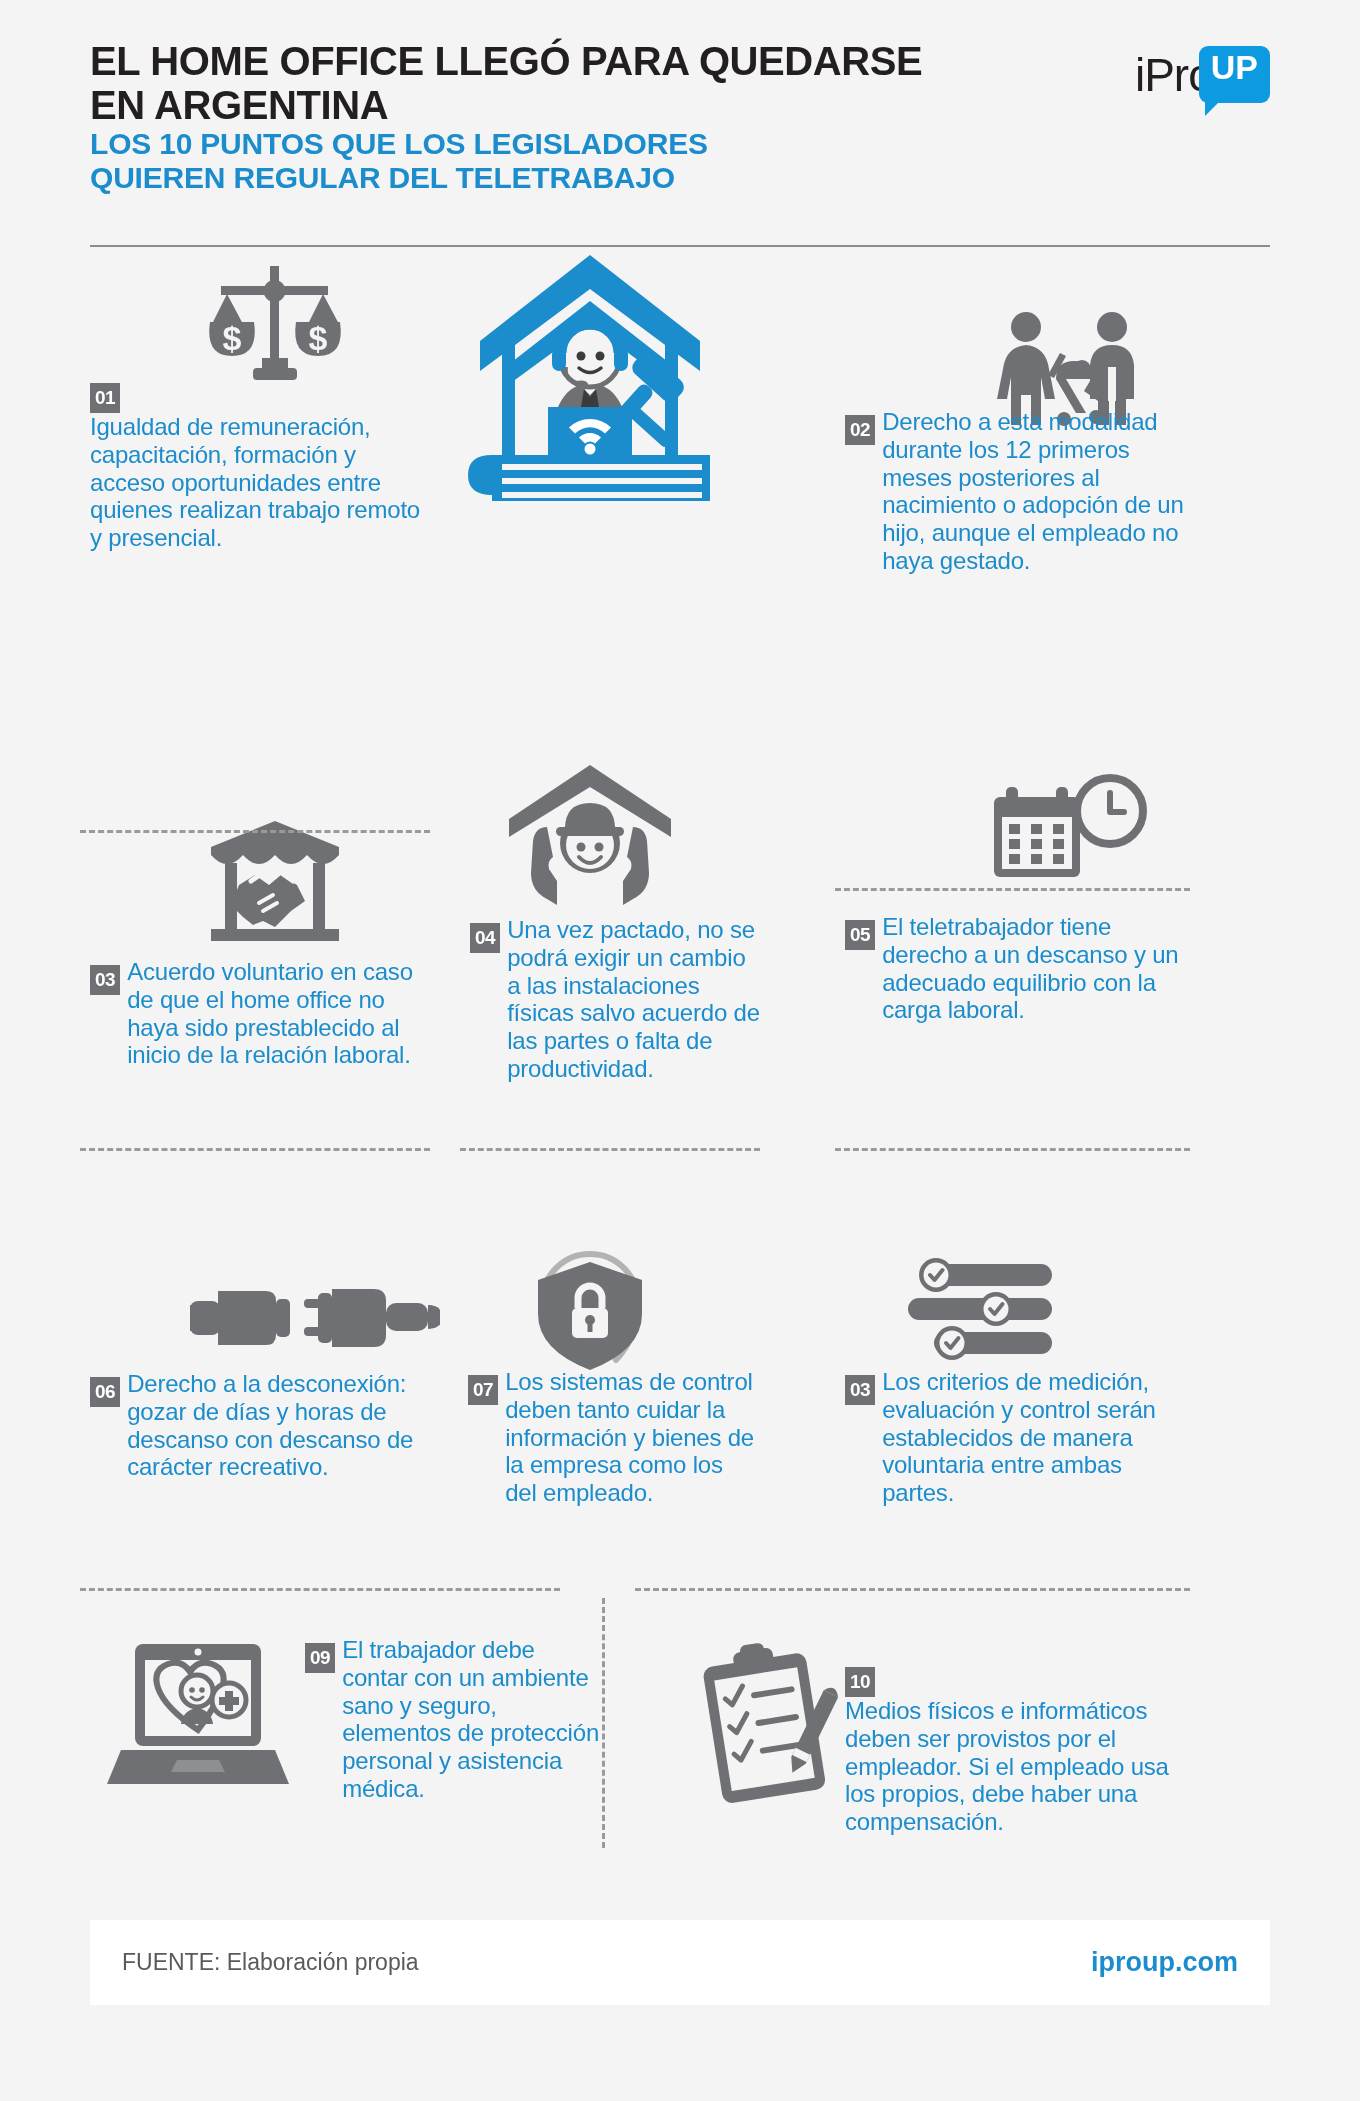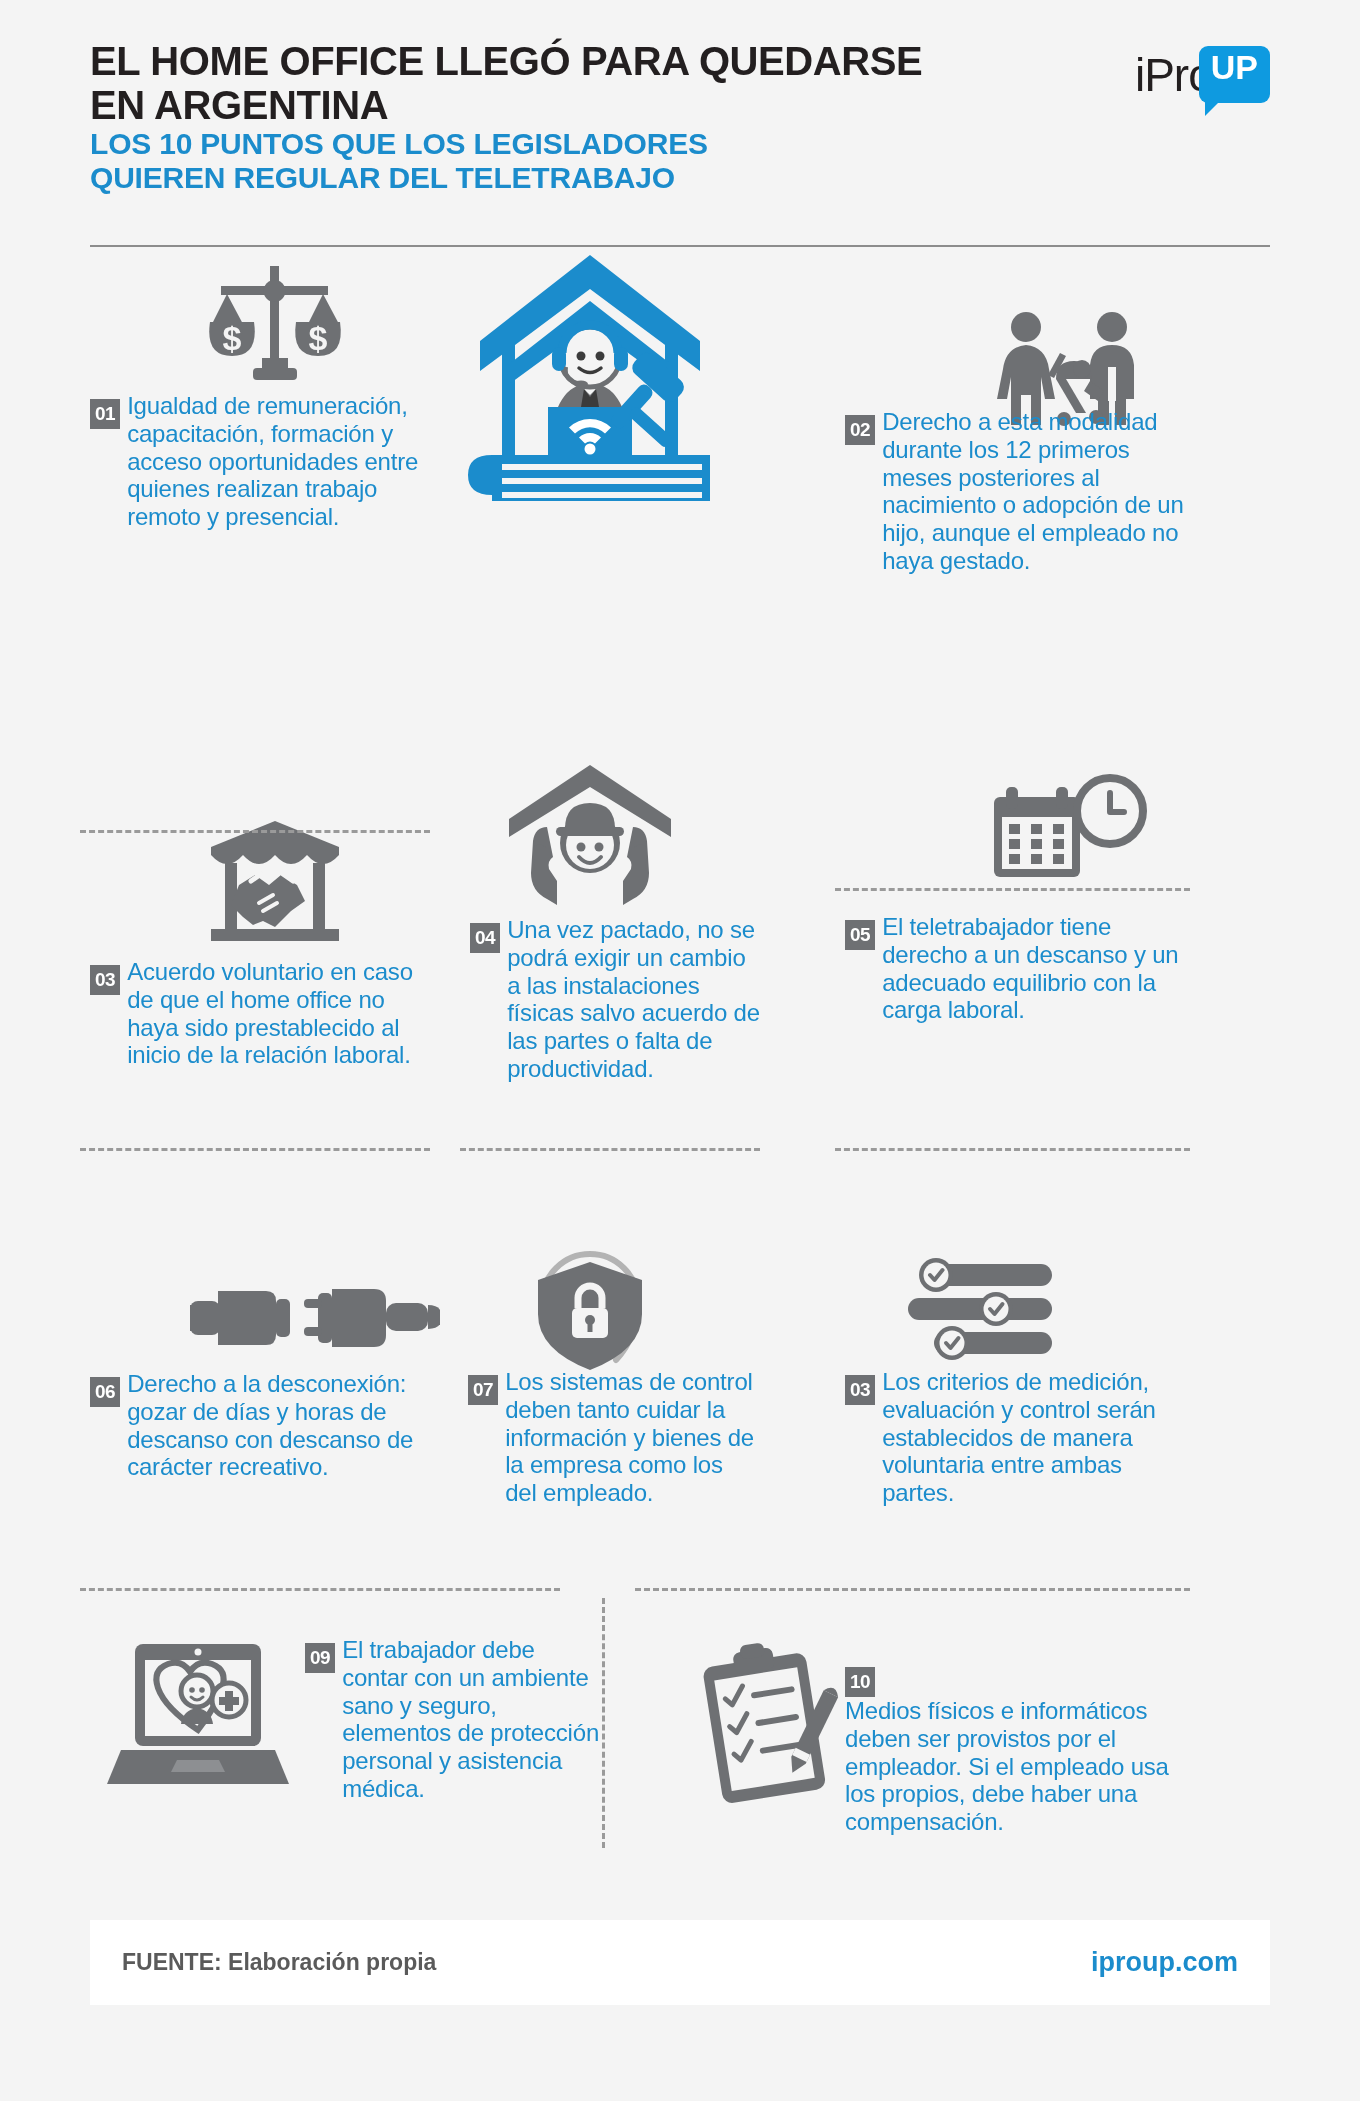--- a/index.html
+++ b/index.html
@@ -152,21 +152,21 @@
     height: 85px;
     background: #ffffff;
     display: flex;
     align-items: center;
     justify-content: space-between;
     padding: 0 32px;
   }
   .footer-src {
     font-size: 23px;
     color: #5a5a5a;
-    font-weight: 700;
+    font-weight: 400;
   }
   .footer-site {
     font-size: 27px;
     color: #1b8ccc;
     font-weight: 700;
   }
 </style>
 </head>
 <body>
 
@@ -256,21 +256,21 @@
         <path d="M22 32 L6 64 h33 z" fill="#6e7073"></path>
         <path d="M5 60 q-5 34 22 34 q27 0 22 -34 z" fill="#6e7073"></path>
         <text x="27" y="88" font-family="'Liberation Sans',sans-serif" font-size="34" font-weight="700" fill="#f4f4f4" text-anchor="middle">$</text>
 
         <path d="M118 32 L102 64 h33 z" fill="#6e7073"></path>
         <path d="M101 60 q-5 34 22 34 q27 0 22 -34 z" fill="#6e7073" transform="translate(-10,0)"></path>
         <text x="113" y="88" font-family="'Liberation Sans',sans-serif" font-size="34" font-weight="700" fill="#f4f4f4" text-anchor="middle">$</text>
       </svg>
     </div>
 
-    <div class="cell point" style="left:0px; top:134px; width:340px;">
+    <div class="cell point" style="left:0px; top:118px; width:340px;flex-direction:column;">
       <div class="badge">01</div>
       <div class="ptext">Igualdad de remuneración, capacitación, formación y acceso oportunidades entre quienes realizan trabajo remoto y presencial.</div>
     </div>
 
     <div class="cell icon-wrap" style="left:880px; top:50px; width:200px; height:120px;">
       <svg width="160" height="118" viewBox="0 0 160 118">
 
         <circle cx="36" cy="18" r="15" fill="#6e7073"></circle>
         <path d="M36 36 q-20 2 -23 24 l-6 30 h10 l4 -22 v48 h10 v-30 h10 v30 h10 v-48 l4 22 h10 l-6 -30 q-3 -22 -23 -24 z" fill="#6e7073"></path>
 

